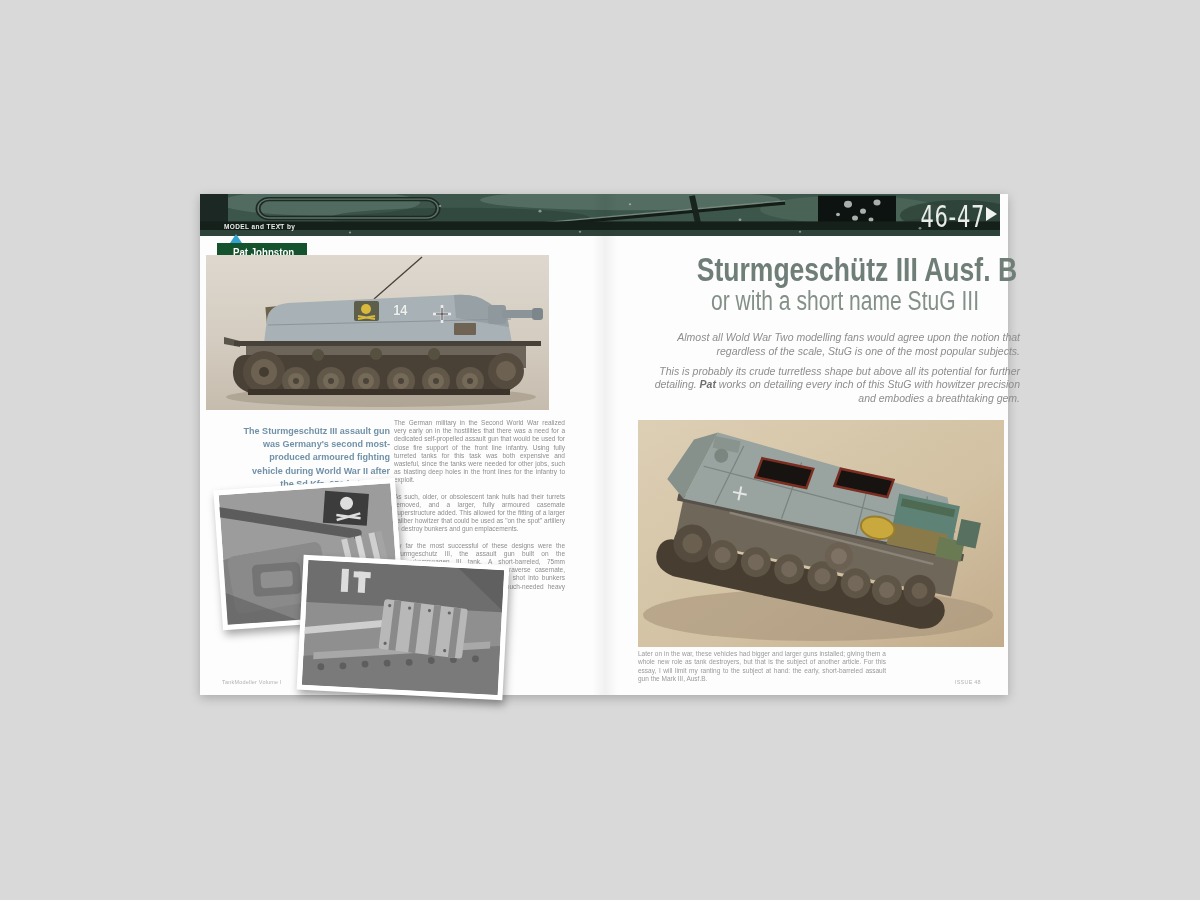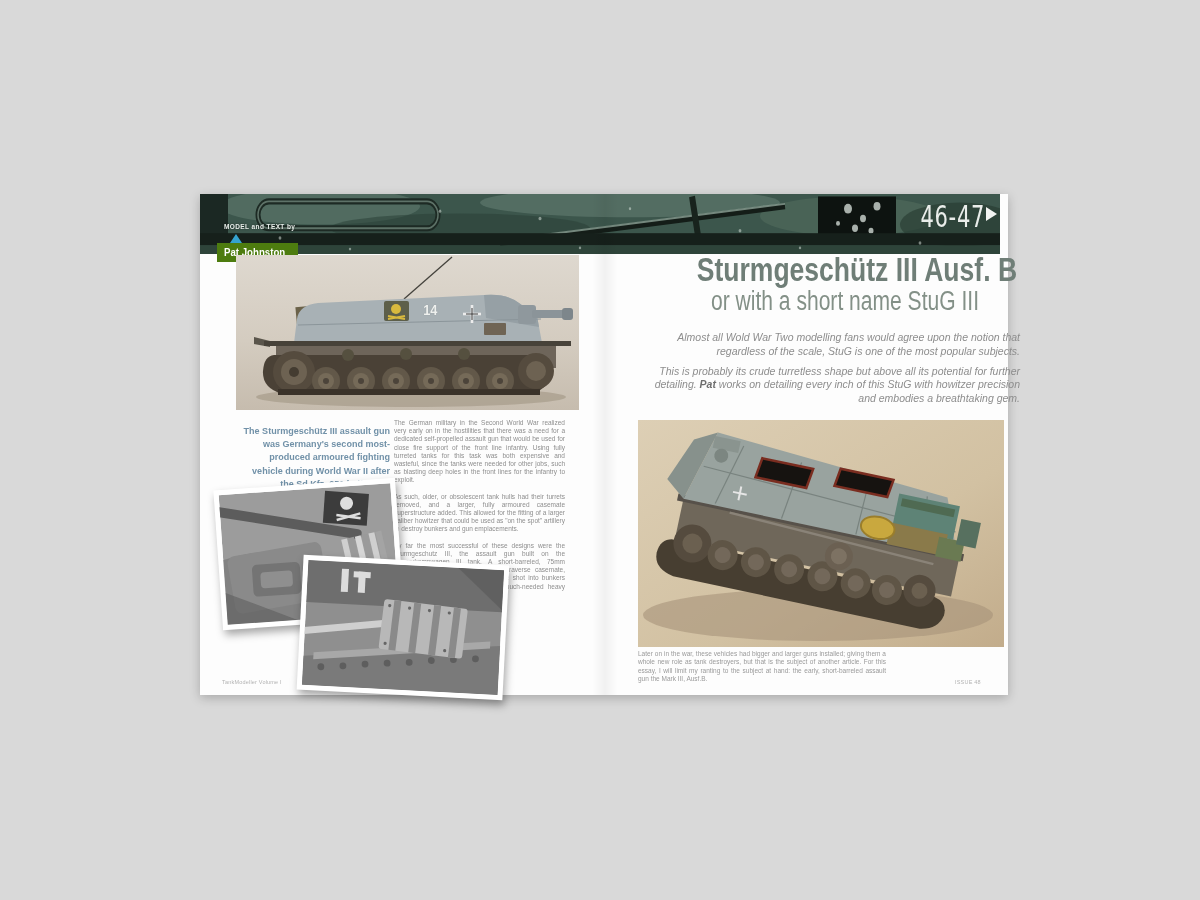--- a/index.html
+++ b/index.html
@@ -4,36 +4,36 @@
 <style>
   html,body{margin:0;padding:0;}
   body{background:#d9d9d9;font-family:"Liberation Sans",sans-serif;}
   .stage{position:relative;width:1200px;height:900px;background:#d9d9d9;overflow:hidden;}
   .spread{position:absolute;left:200px;top:194px;width:808px;height:501px;background:#fdfdfd;
           box-shadow:0 3px 10px rgba(0,0,0,.22);}
   .fold{position:absolute;left:392px;top:0;width:26px;height:100%;
         background:linear-gradient(to right,rgba(0,0,0,0),rgba(0,0,0,.05) 50%,rgba(0,0,0,0));pointer-events:none;}
 
   
-  .banner{position:absolute;left:0;top:0;width:800px;height:60px;overflow:hidden;background:#404040;}
+  .banner{position:absolute;left:0;top:0;width:800px;height:42px;overflow:hidden;background:#404040;}
   .banner svg{display:block;width:100%;height:100%;}
   .credit{position:absolute;left:24px;top:29px;color:#e9efeb;font-size:6.5px;font-weight:bold;
           letter-spacing:.4px;text-shadow:0 0 2px rgba(0,0,0,.6);}
   .pages{position:absolute;right:15px;top:4px;color:rgba(248,250,248,.93);font-size:31px;font-weight:400;
          font-family:"DejaVu Sans",sans-serif;transform:scaleX(.68);transform-origin:100% 0;letter-spacing:1px;}
   .pages-arrow{position:absolute;right:3px;top:13px;width:0;height:0;border-top:7px solid transparent;
          border-bottom:7px solid transparent;border-left:11px solid #f2f4f2;}
-  .ribbon{position:absolute;left:17px;top:49px;background:#4d7c0f;color:#fff;font-weight:bold;
-          font-size:10.5px;padding:3px 7px 4px 7px;transform-origin:0 0;}
+  .ribbon{position:absolute;left:17px;top:49px;background:#14532d;color:#fff;font-weight:bold;
+          font-size:10.5px;padding:3px 7px 4px 16px;transform-origin:0 0;}
   .ribbon-inner{display:inline-block;transform:scaleX(.92);transform-origin:0 50%;}
   .ribbon-tail{position:absolute;left:30px;top:40px;width:0;height:0;border-left:6px solid transparent;
           border-right:6px solid transparent;border-bottom:9px solid #35a3cf;z-index:3;}
 
   
-  .lp-photo{position:absolute;left:36px;top:61px;width:343px;height:155px;overflow:hidden;}
+  .lp-photo{position:absolute;left:6px;top:61px;width:343px;height:155px;overflow:hidden;}
   .lp-photo svg{display:block;width:100%;height:100%;}
   .mark-number{position:absolute;left:186px;top:46px;color:#eef0ee;font-size:15px;font-weight:bold;
           transform:scaleX(.85);text-shadow:0 0 1px rgba(0,0,0,.25);}
   .lead{position:absolute;left:28px;top:230px;width:162px;text-align:right;color:#7191a8;
         font-weight:bold;font-size:9.5px;line-height:13.2px;transform:scaleX(.95);transform-origin:100% 0;}
   .bodycol{position:absolute;left:194px;top:225px;width:171px;color:#8e8e8e;font-size:6.5px;
         line-height:8.2px;text-align:justify;}
   .bodycol p{margin:0 0 8px 0;}
   .polaroid{position:absolute;background:#fff;padding:5px;box-shadow:2px 5px 9px rgba(0,0,0,.35);}
   .polaroid svg{display:block;}

